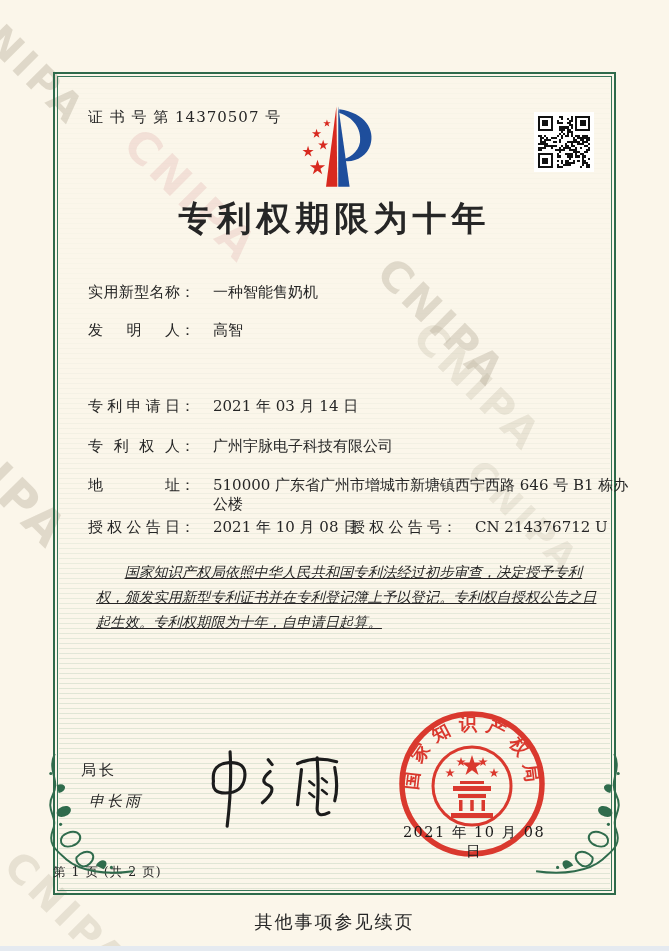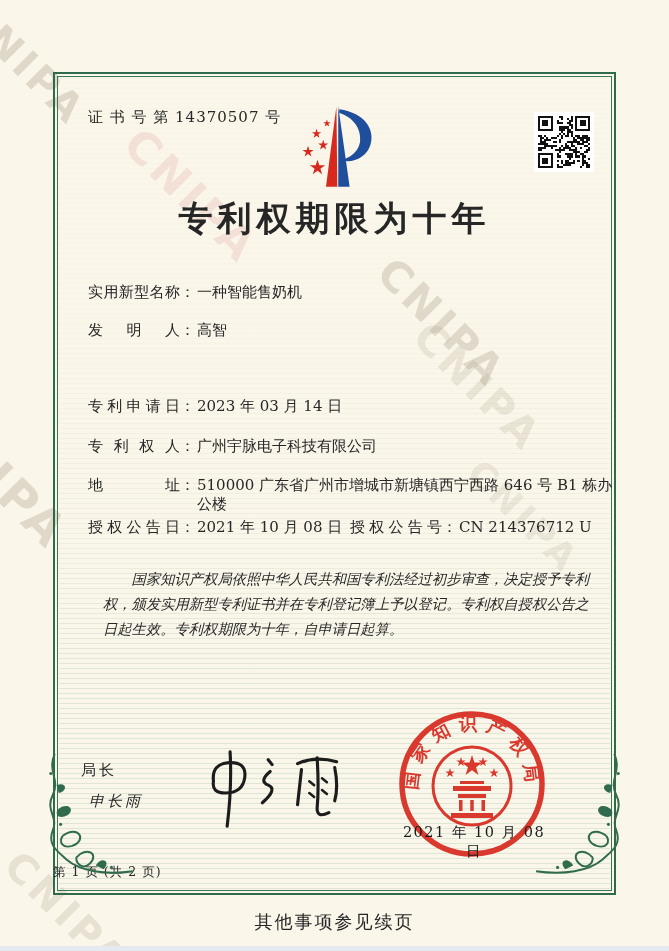--- a/index.html
+++ b/index.html
@@ -15,25 +15,25 @@
   .frame-inner{position:absolute;left:2px;top:2px;right:2px;bottom:2px;border:1px solid #38775a;}
   .waves{position:absolute;left:4px;top:4px;right:4px;bottom:4px;
          background:repeating-linear-gradient(180deg,rgba(125,170,140,.22) 0 1px,rgba(125,170,140,0) 1px 5px);
          -webkit-mask-image:linear-gradient(180deg,rgba(0,0,0,.15) 0 30%,rgba(0,0,0,.45) 55%,#000 75% 100%);
          mask-image:linear-gradient(180deg,rgba(0,0,0,.15) 0 30%,rgba(0,0,0,.45) 55%,#000 75% 100%);}
   .abs{position:absolute;z-index:2;}
   .certno{left:88px;top:108px;font-size:15px;letter-spacing:1px;text-align:right;}
   .title{left:0;right:0;top:196px;text-align:center;font-size:34px;font-weight:bold;letter-spacing:5px;}
   .row{left:88px;font-size:15px;white-space:nowrap;}
   .flabel{display:inline-block;width:92px;text-align:justify;text-align-last:justify;vertical-align:top;}
-  .fvalue{margin-left:2px;}
+  .fvalue{margin-left:18px;}
   .addr .fvalue{display:inline-block;white-space:normal;width:424px;line-height:19px;vertical-align:top;}
   .grant2{position:absolute;left:262px;top:0;white-space:nowrap;}
   .paras{left:88px;top:552px;width:527px;font-size:14.3px;line-height:25.2px;font-style:italic;}
-  .paras p{margin:15px;text-indent:2em;}
+  .paras p{margin:8px;text-indent:2em;text-decoration:underline;}
   .sigtitle{left:81px;top:761px;font-size:15px;letter-spacing:3px;}
   .signame{left:89px;top:792px;font-size:15px;letter-spacing:3px;font-style:italic;}
   .sealdate{left:398px;top:823px;width:152px;text-align:center;font-size:14.5px;
             letter-spacing:1.5px;color:#1b1b1b;z-index:3;}
   .pageno{left:53px;top:864px;width:593px;text-align:left;font-size:12.5px;letter-spacing:1px;}
   .note{left:0;right:0;top:910px;text-align:center;font-size:18px;letter-spacing:2px;}
   .bottom-strip{position:absolute;left:0;bottom:0;width:100%;height:5px;background:#e5eaf0;z-index:4;}
   svg{display:block;}
 </style>
 </head>
@@ -294,21 +294,21 @@
 
   <div class="abs title">专利权期限为十年</div>
 
   <div class="abs row" style="top:283px">
     <span class="flabel">实用新型名称</span><span>：</span><span class="fvalue">一种智能售奶机</span>
   </div>
   <div class="abs row" style="top:321px">
     <span class="flabel">发明人</span><span>：</span><span class="fvalue">高智</span>
   </div>
   <div class="abs row" style="top:397px">
-    <span class="flabel">专利申请日</span><span>：</span><span class="fvalue">2023 年 03 月 14 日</span>
+    <span class="flabel">专利申请日</span><span>：</span><span class="fvalue">2021 年 03 月 14 日</span>
   </div>
   <div class="abs row" style="top:437px">
     <span class="flabel">专利权人</span><span>：</span><span class="fvalue">广州宇脉电子科技有限公司</span>
   </div>
   <div class="abs row addr" style="top:476px">
     <span class="flabel">地址</span><span>：</span><span class="fvalue">510000 广东省广州市增城市新塘镇西宁西路 646 号 B1 栋办公楼</span>
   </div>
   <div class="abs row" style="top:518px;width:527px">
     <span class="flabel">授权公告日</span><span>：</span><span class="fvalue">2021 年 10 月 08 日</span>
     <span class="grant2">

